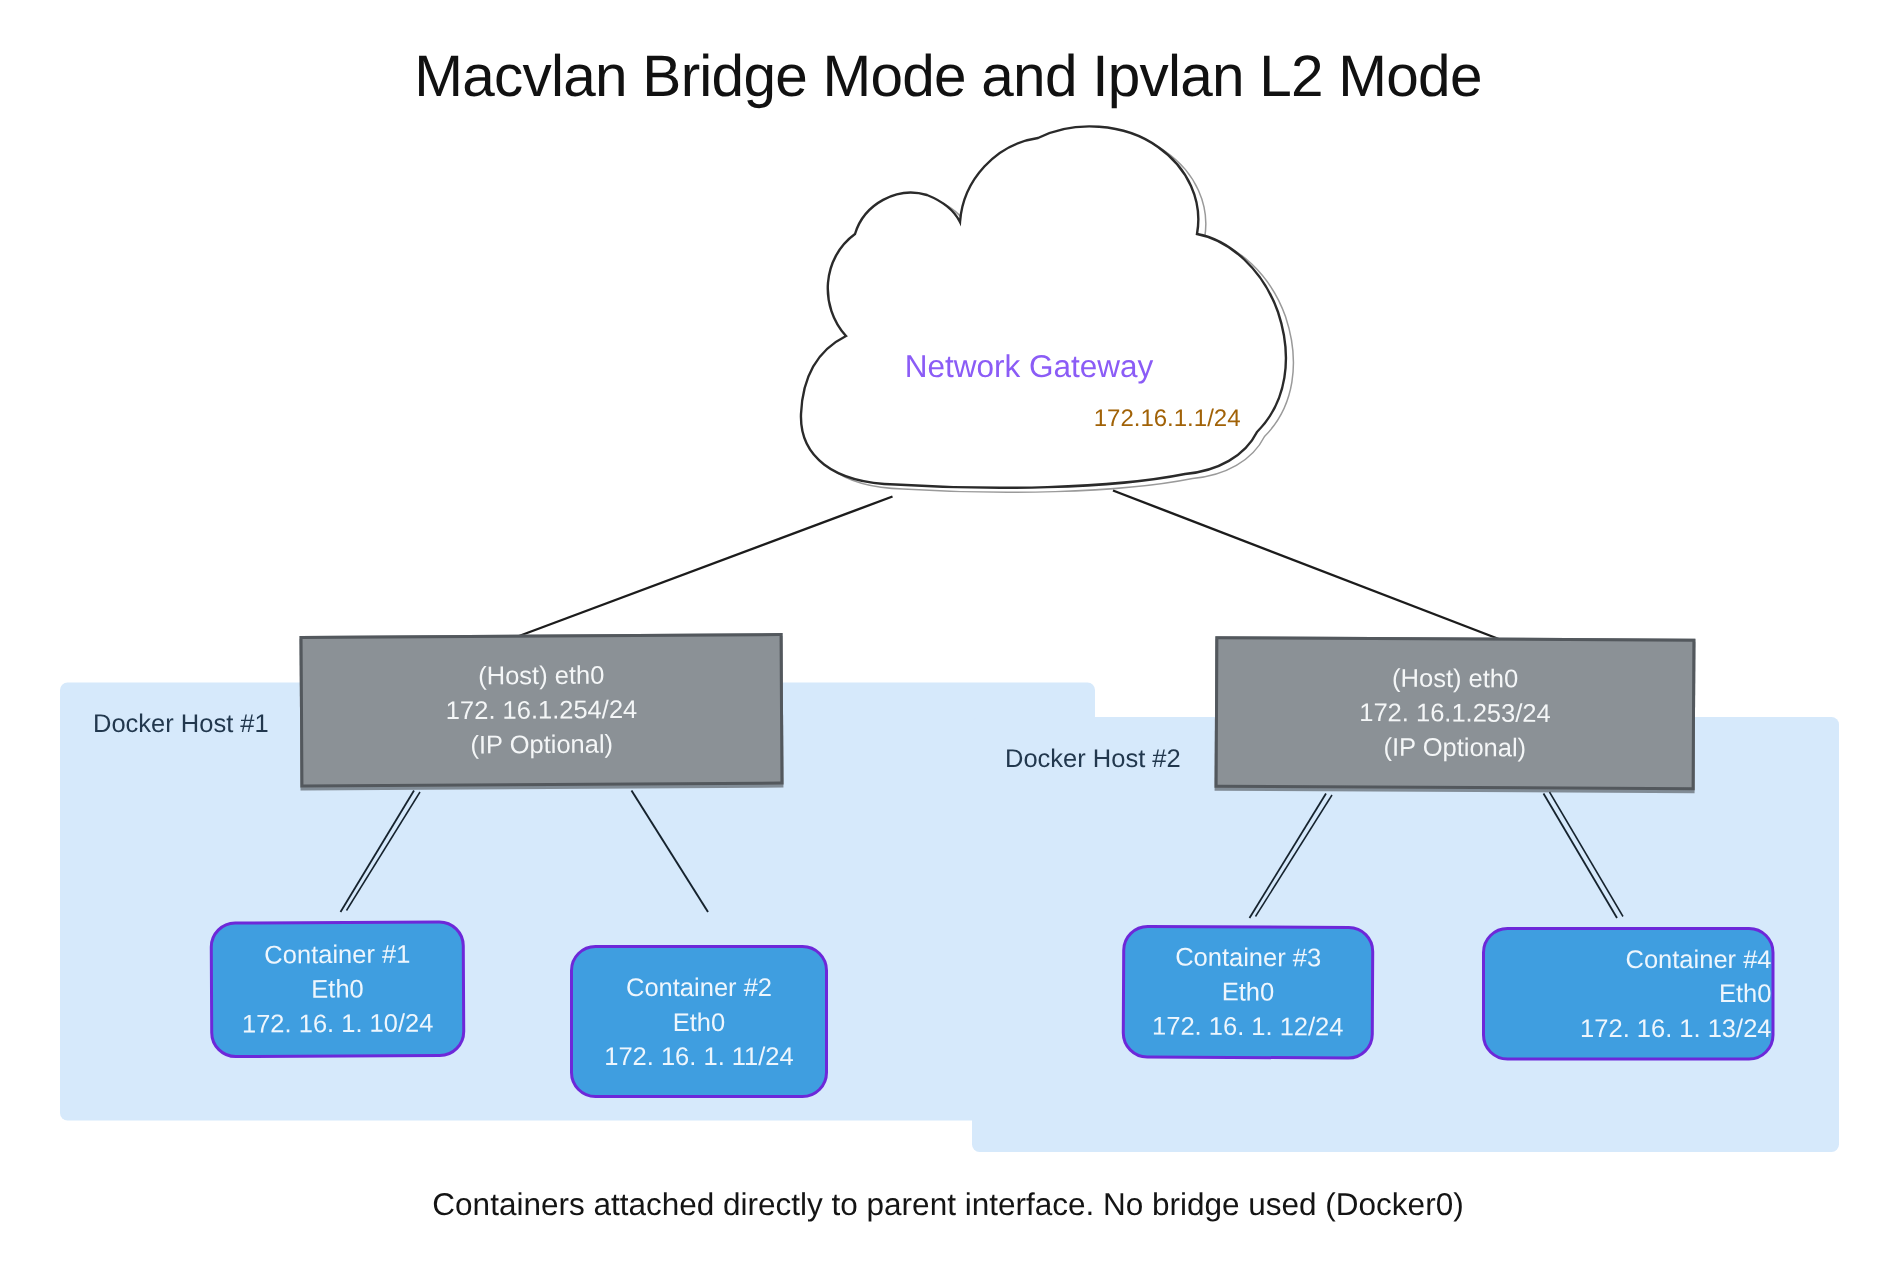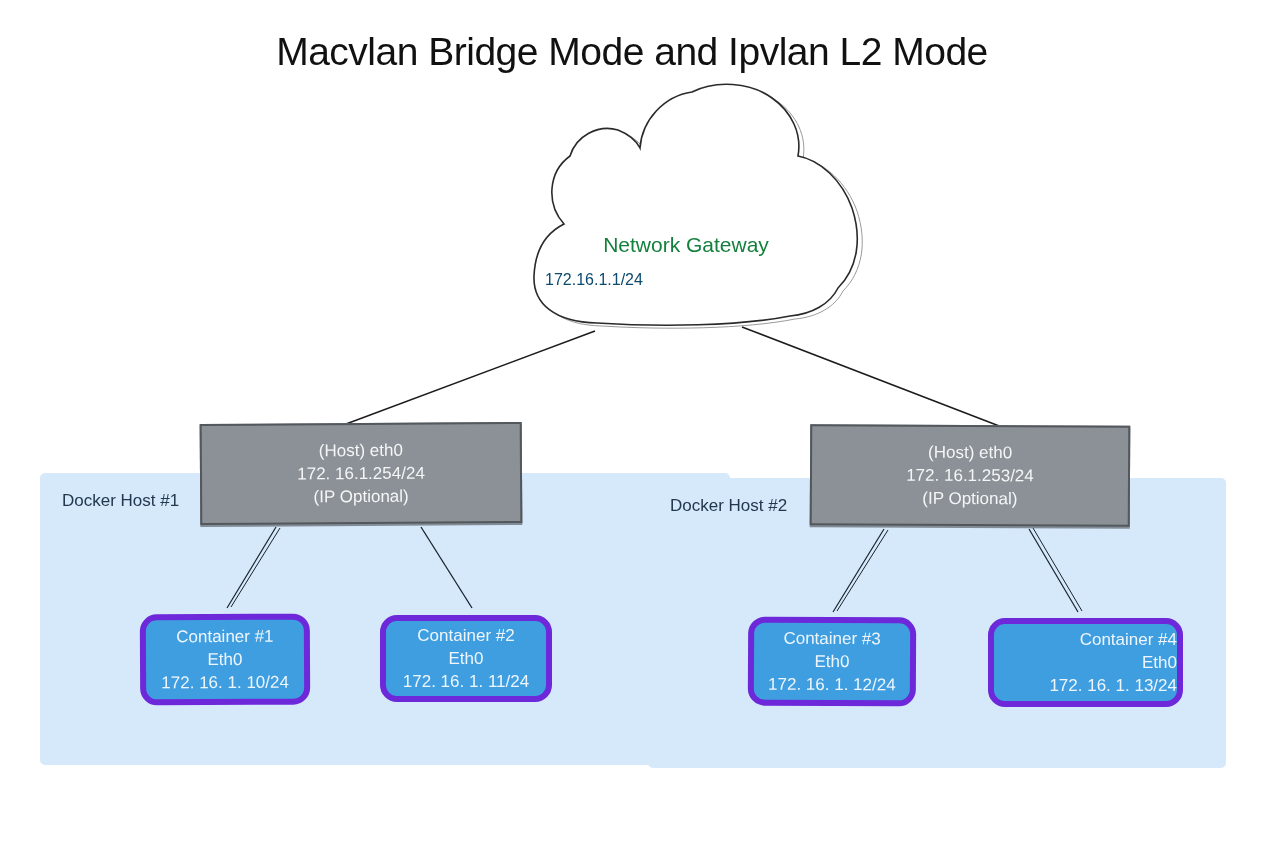--- a/index.html
+++ b/index.html
@@ -21,33 +21,33 @@
     position:absolute;left:0;top:792px;width:100%;
     text-align:center;
     font-size:21px;color:#141414;
   }
   svg.lines{
     position:absolute;left:0;top:0;width:1264px;height:842px;
     z-index:2;pointer-events:none;
   }
   .cloud-label{
     position:absolute;left:545px;top:233px;width:282px;
-    text-align:center;font-size:21px;color:#15803d;z-index:3;
+    text-align:center;font-size:21px;color:#8b5cf6;z-index:3;
   }
   .cloud-ip{
     position:absolute;left:545px;top:271px;width:282px;
-    text-align:left;font-size:16px;color:#0c4a6e;z-index:3;
+    text-align:right;font-size:16px;color:#a16207;z-index:3;
   }
   .panel{
     position:absolute;
     background:#d6e9fb;
     border-radius:5px;
     z-index:1;
   }
-  .panel-1{left:40px;top:473px;width:690px;height:292px;}
+  .panel-1{left:40px;top:455px;width:690px;height:292px;}
   .panel-2{left:648px;top:478px;width:578px;height:290px;text-decoration:underline;}
   .panel-label{
     position:absolute;left:22px;top:18px;
     font-size:17px;color:#22384e;
   }
   .hostbox{
     position:absolute;
     background:#8b9196;
     border:2px solid #53585d;
     box-sizing:border-box;
@@ -56,31 +56,31 @@
     font-size:17px;line-height:23px;
     display:flex;flex-direction:column;justify-content:center;
     z-index:3;
     box-shadow:0 2px 0 rgba(60,64,68,.55);
   }
   .hostbox-1{left:200px;top:423px;width:322px;height:101px;transform:rotate(-0.35deg);}
   .hostbox-2{left:810px;top:425px;width:320px;height:101px;transform:rotate(0.3deg);}
   .container-box{
     position:absolute;
     background:#3f9ee0;
-    border:6px solid #6d28d9;
+    border:2px solid #6d28d9;
     box-sizing:border-box;
     border-radius:17px;
     color:#eef6fd;
     text-align:center;
     font-size:17px;line-height:23px;
     display:flex;flex-direction:column;justify-content:center;
     z-index:3;
   }
   .cbox-0{left:140px;top:614px;width:170px;height:91px;transform:rotate(-0.3deg);}
-  .cbox-1{left:380px;top:615px;width:172px;height:87px;}
+  .cbox-1{left:380px;top:630px;width:172px;height:102px;}
   .cbox-2{left:748px;top:617px;width:168px;height:89px;transform:rotate(0.3deg);}
   .cbox-3{left:988px;top:618px;width:195px;height:89px;text-align:right;}
 </style>
 </head>
 <body>
 
 <div class="page">
 
   <div class="title">Macvlan Bridge Mode and Ipvlan L2 Mode</div>
 
@@ -143,14 +143,15 @@
     <div>Eth0</div>
     <div>172. 16. 1. 12/24</div>
   </div>
 
   <div class="container-box cbox-3">
     <div>Container #4</div>
     <div>Eth0</div>
     <div>172. 16. 1. 13/24</div>
   </div>
 
+  <div class="caption">Containers attached directly to parent interface. No bridge used (Docker0)</div>
 
 </div>
 
 </body></html>

